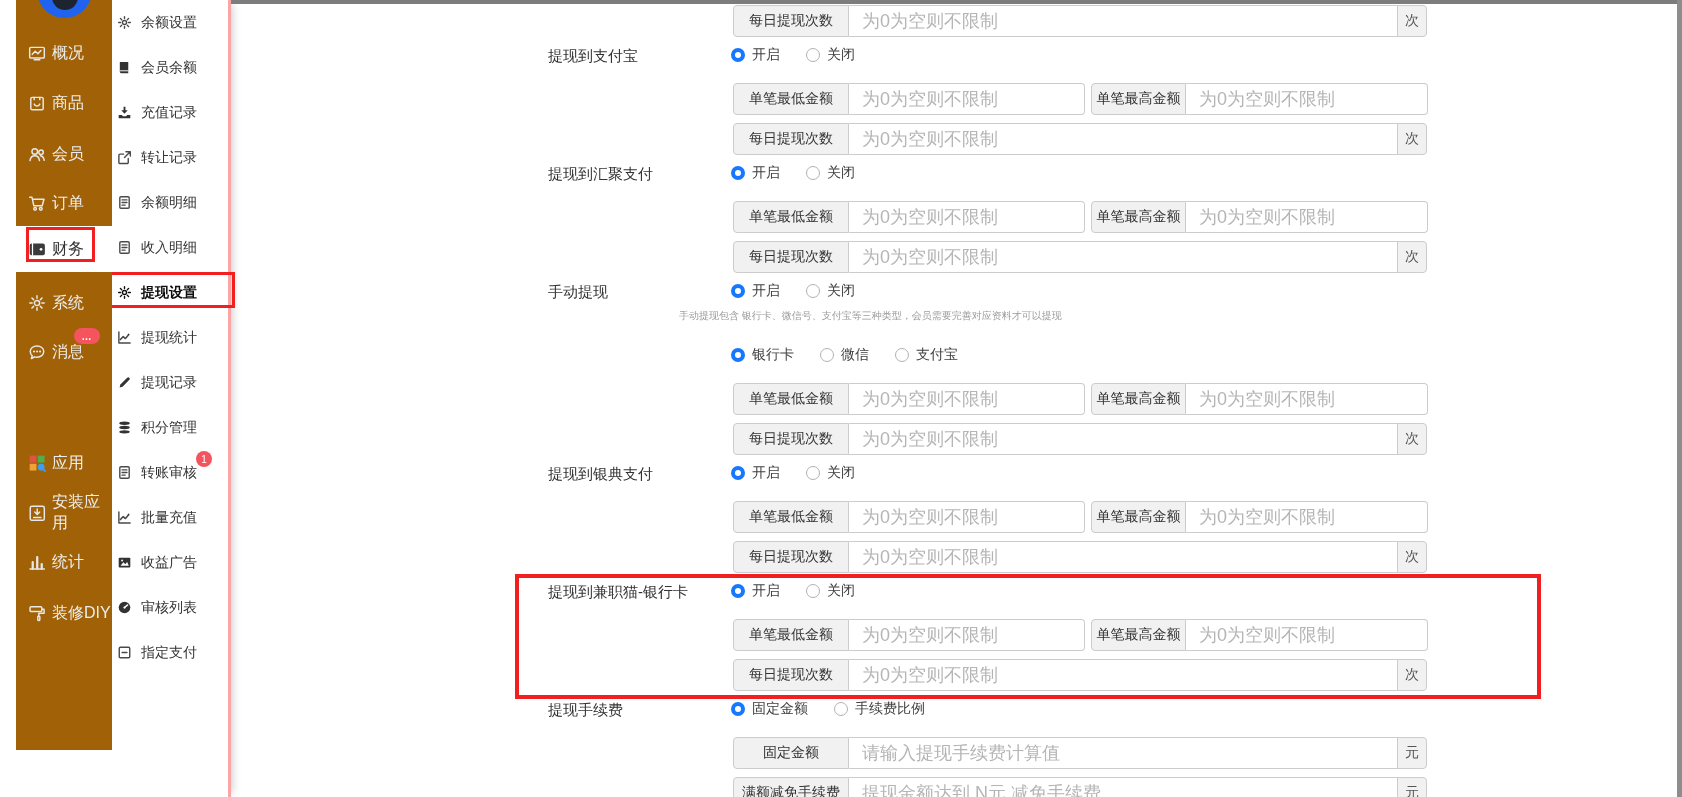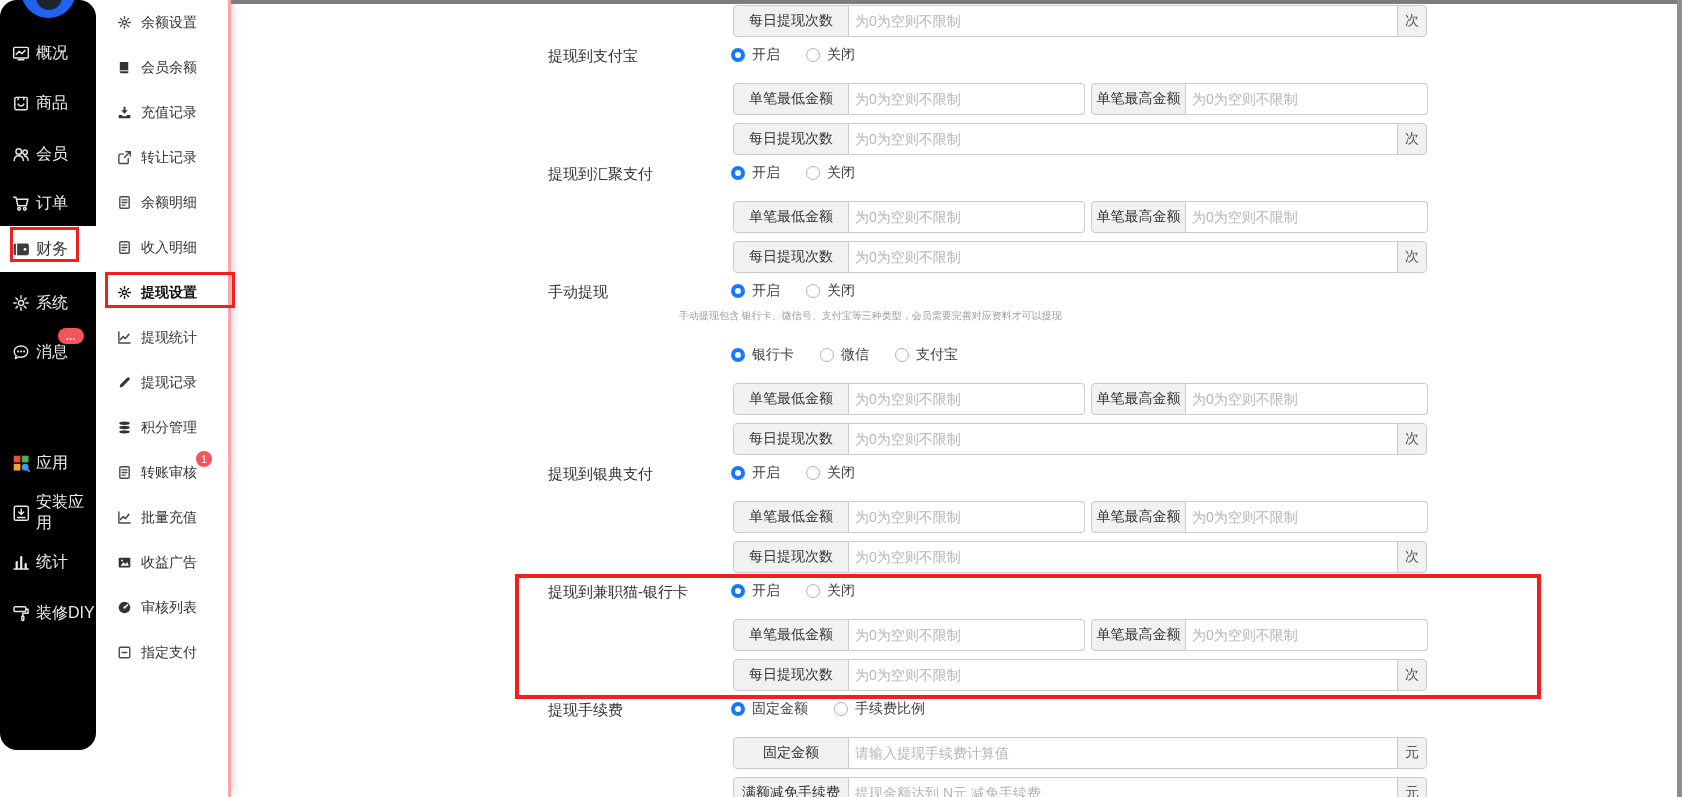--- a/index.html
+++ b/index.html
@@ -4,21 +4,21 @@
 <style>
   html,body{margin:0;padding:0;background:#fff;overflow:hidden;}
   body{width:1682px;height:797px;position:relative;font-family:"Liberation Sans","DejaVu Sans",sans-serif;}
   *{box-sizing:border-box;}
 
   
   .topstrip{position:absolute;left:231px;top:0;width:1446px;height:4px;background:#7d7d7d;z-index:30;}
   .rightstrip{position:absolute;right:0;top:0;width:5px;height:797px;background:#8d8d8d;z-index:31;}
 
   
-  .sidebar{position:absolute;left:0;top:0;width:96px;height:750px;background:#000000;z-index:20;border-radius:17px;}
+  .sidebar{position:absolute;left:16px;top:0;width:96px;height:750px;background:#a16207;z-index:20;}
   .logo{position:absolute;left:21px;top:-37px;width:55px;height:55px;border-radius:50%;background:#1f63ef;}
   .logo-inner{position:absolute;left:15px;top:21px;width:26px;height:26px;border-radius:50%;background:#1c2430;}
   .sb-item{position:absolute;left:0;width:96px;height:24px;display:flex;align-items:center;padding-left:12px;color:#ededed;font-size:16px;cursor:pointer;}
   .sb-item svg{width:18px;height:18px;stroke:#e8e8e8;fill:none;stroke-width:1.3;stroke-linecap:round;stroke-linejoin:round;margin-right:6px;flex:0 0 auto;}
   .sb-item:nth-of-type(1){top:41px}.sb-item:nth-of-type(2){top:91px}.sb-item:nth-of-type(3){top:142px}
   .sb-item:nth-of-type(4){top:191px}
   .sb-item:nth-of-type(5){top:226px;height:46px;background:#fff;color:#333;}
   .sb-item:nth-of-type(5) svg{stroke:#3b3b3b;}
   .sb-item:nth-of-type(6){top:291px}.sb-item:nth-of-type(7){top:340px}
   .sb-item:nth-of-type(8){top:451px}.sb-item:nth-of-type(9){top:501px}
@@ -45,21 +45,21 @@
   .f-help{height:18px;margin-top:6px;margin-left:448px;font-size:10px;color:#9c9c9c;display:flex;align-items:center;}
   .f-help + .f-rad{margin-top:20px;}
   .f-label{position:absolute;left:317px;top:2px;font-size:15px;color:#333;white-space:nowrap;}
   .opts{margin-left:500px;display:flex;align-items:center;}
   .radio{width:14px;height:14px;border-radius:50%;border:1px solid #b2b2b2;background:#fff;flex:0 0 auto;cursor:pointer;}
   .radio.on{border:4px solid #1677ff;}
   .opt-label{margin-left:7px;margin-right:26px;font-size:14px;color:#404040;cursor:pointer;}
   .addon{background:#f1f1f1;border:1px solid #ccc;height:32px;display:flex;align-items:center;justify-content:center;font-size:14px;color:#333;flex:0 0 auto;}
   .addon.a-left{width:116px;border-radius:4px 0 0 4px;border-right:1px solid #ccc;}
   .addon.a-mid{width:95px;border-radius:4px 0 0 4px;}
-  .ipt{height:32px;border:1px solid #ccc;border-left:none;outline:none;padding:0 6px;font-size:14px;color:#333;font-family:inherit;min-width:0;}
+  .ipt{height:32px;border:1px solid #ccc;border-left:none;outline:none;padding:0 13px;font-size:18px;color:#333;font-family:inherit;min-width:0;}
   .ipt::placeholder{color:#b5b5b5;opacity:1;}
   .ipt.last{border-radius:0 4px 4px 0;}
   .w-single{width:549px;}
   .w-d1{width:236px;border-radius:0 4px 4px 0;}
   .w-d2{width:242px;}
   .gap6{width:6px;flex:0 0 auto;}
   .suffix{width:30px;height:32px;background:#f1f1f1;border:1px solid #ccc;border-left:1px solid #ccc;margin-left:-1px;border-radius:0 4px 4px 0;display:flex;align-items:center;justify-content:center;font-size:14px;color:#555;flex:0 0 auto;}
   .form-redbox{position:absolute;left:284px;top:574px;width:1026px;height:125px;border:4px solid #f11f1f;z-index:5;pointer-events:none;}
 </style>
 </head>

